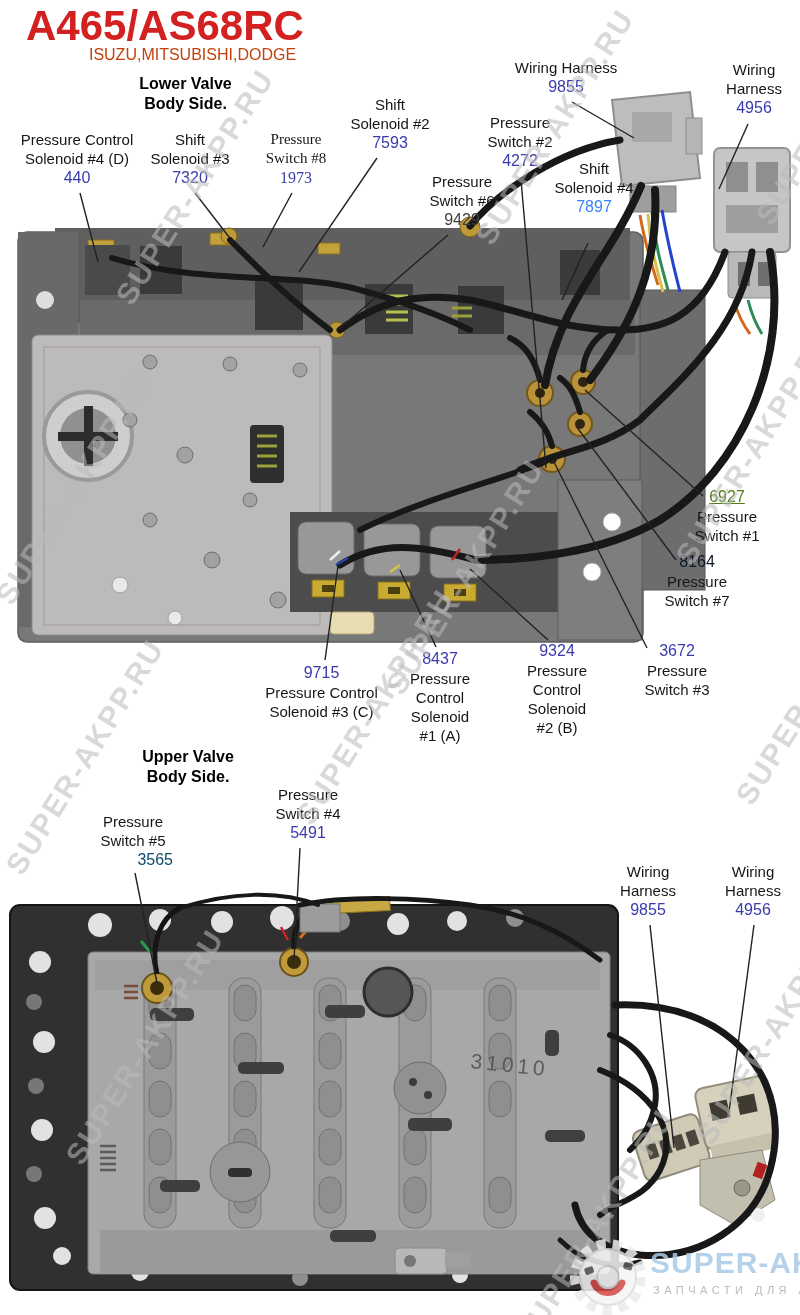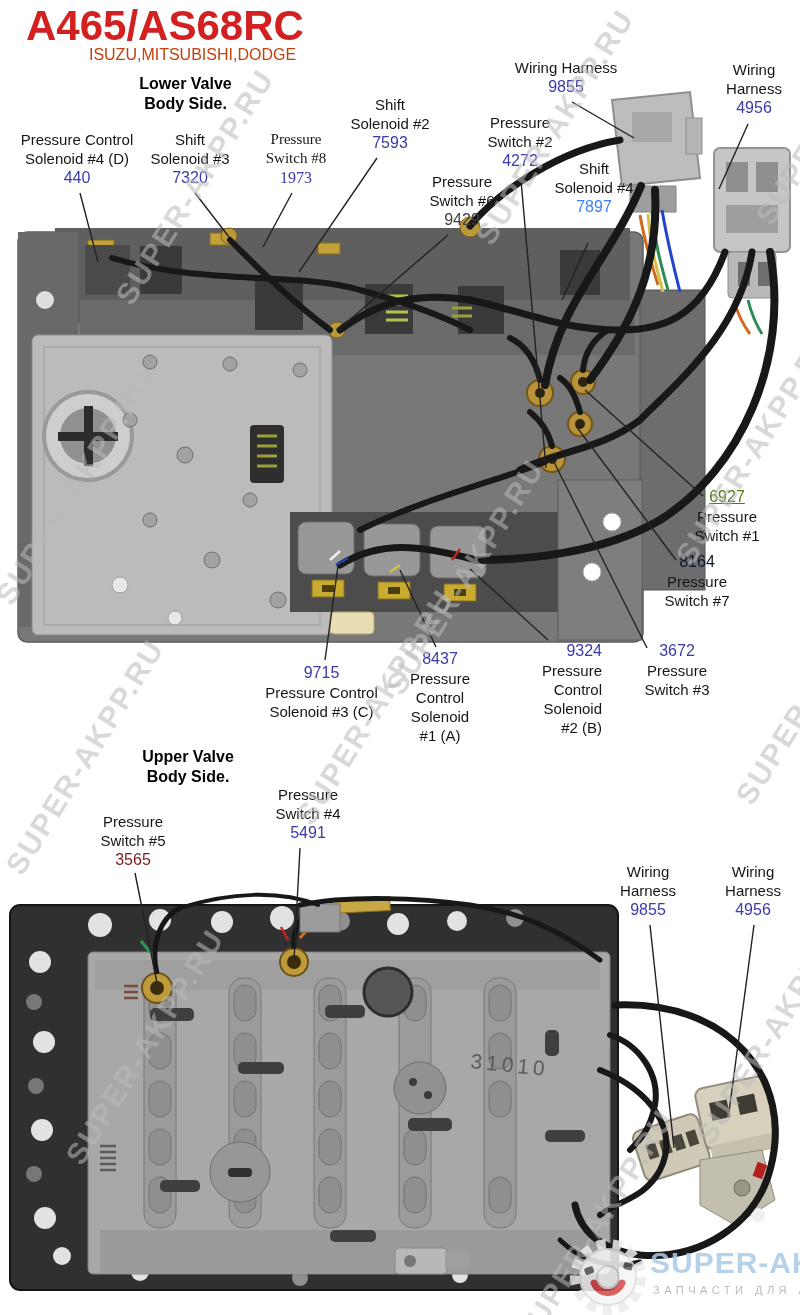--- a/index.html
+++ b/index.html
@@ -373,28 +373,28 @@
   <div>Pressure Switch #3</div>
 </div>
 <div class="txt callout" style="left:254px;top:663px;width:135px;">
   <div class="c-num" style="color:#3a3aad;">9715</div>
   <div>Pressure Control Solenoid #3 (C)</div>
 </div>
 <div class="txt callout" style="left:407px;top:649px;width:66px;">
   <div class="c-num" style="color:#3a3aad;">8437</div>
   <div>Pressure Control Solenoid #1 (A)</div>
 </div>
-<div class="txt callout" style="left:536px;top:641px;width:66px;text-align:right;">
+<div class="txt callout" style="left:524px;top:641px;width:66px;">
   <div class="c-num" style="color:#3a3aad;">9324</div>
   <div>Pressure Control Solenoid #2 (B)</div>
 </div>
 
 <div class="txt callout" style="left:93px;top:812px;width:80px;">
   <div>Pressure Switch #5</div>
-  <div class="c-num" style="color:#7f1d1d;">3565</div>
+  <div class="c-num" style="color:#0c4a6e;text-align:right;">3565</div>
 </div>
 <div class="txt callout" style="left:268px;top:785px;width:80px;">
   <div>Pressure Switch #4</div>
   <div class="c-num" style="color:#3a3aad;">5491</div>
 </div>
 <div class="txt callout" style="left:617px;top:862px;width:62px;">
   <div>Wiring Harness</div>
   <div class="c-num" style="color:#3a3aad;">9855</div>
 </div>
 <div class="txt callout" style="left:722px;top:862px;width:62px;">

